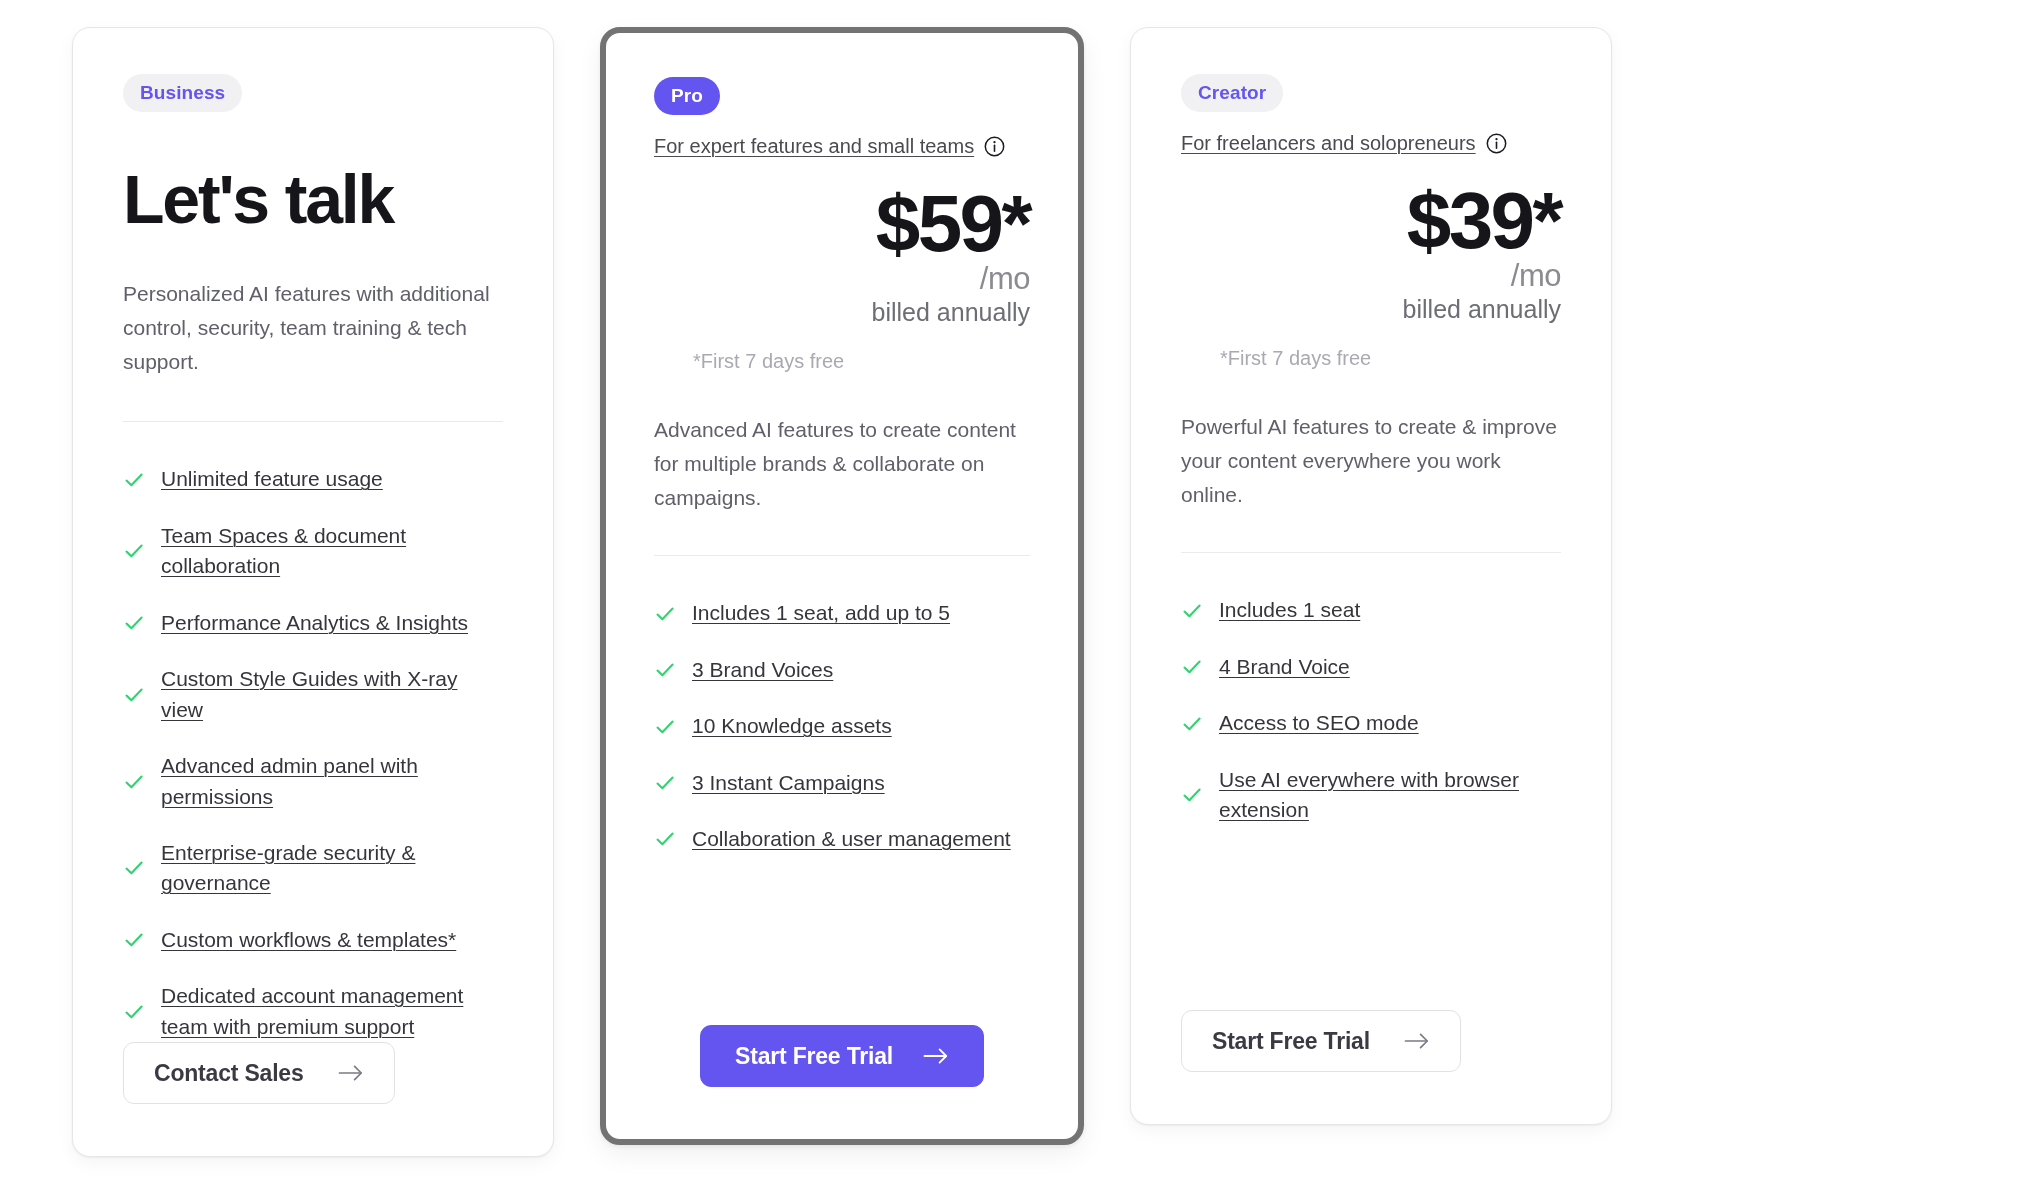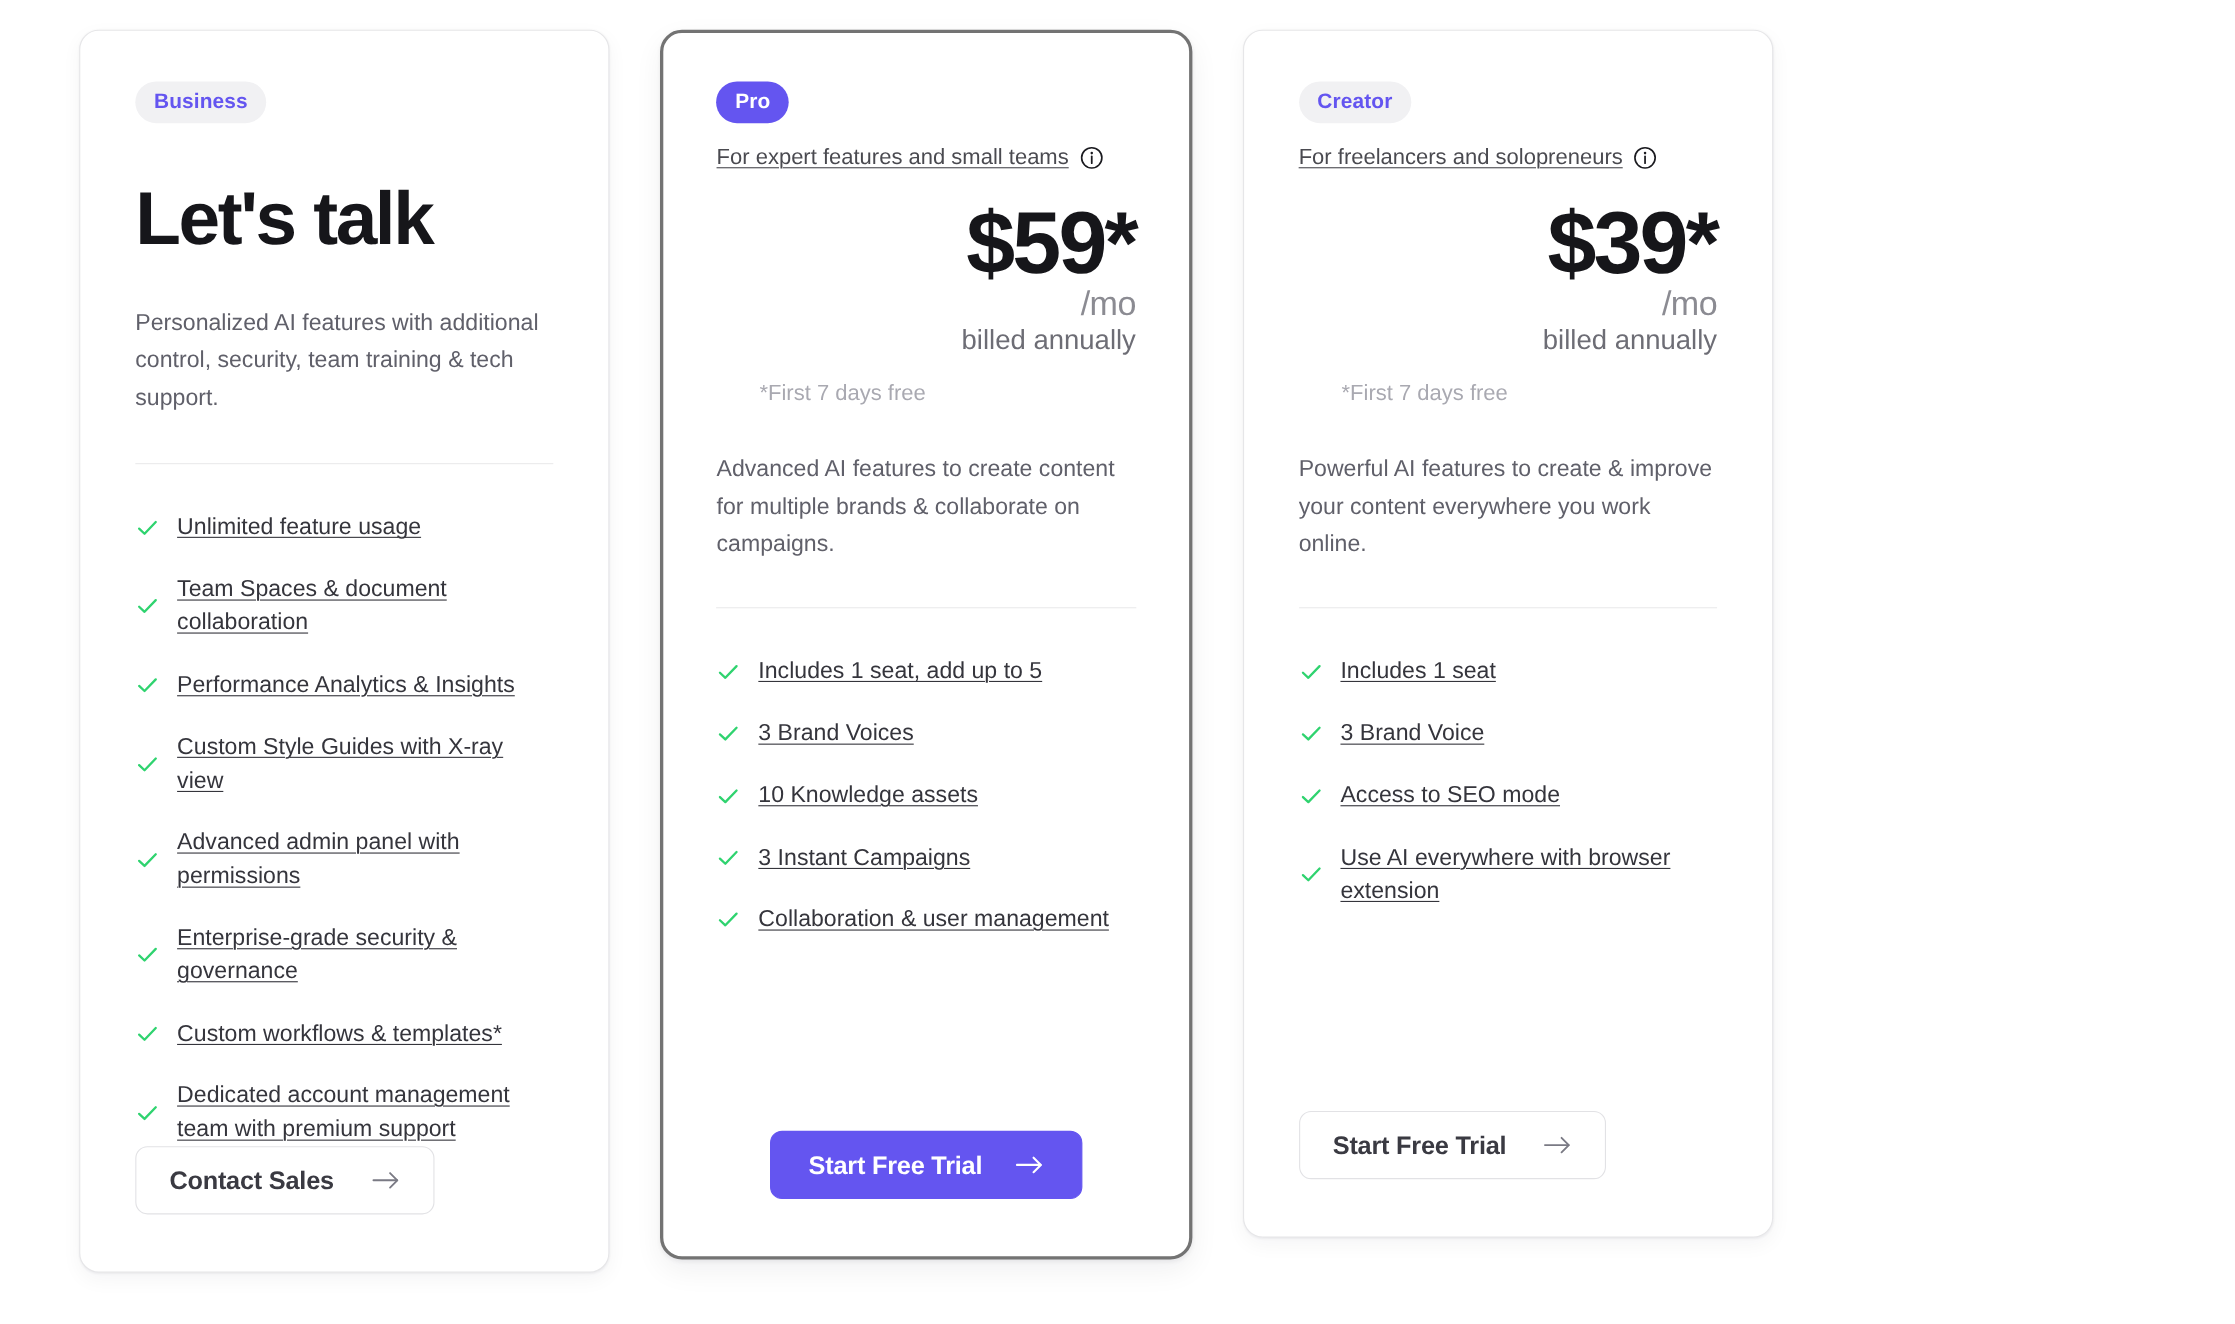--- a/index.html
+++ b/index.html
@@ -32,21 +32,21 @@
     box-shadow: 0 1px 2px rgba(16,18,36,.05), 0 6px 18px rgba(16,18,36,.045);
     display: flex;
     flex-direction: column;
     overflow: hidden;
   }
 
   .card-business { width: 600px; min-height: 1118px; }
   .card-pro {
     width: 600px;
     min-height: 1118px;
-    border: 3px solid #737373;
+    border: 6px solid #737373;
     border-radius: 20px;
     box-shadow: 0 2px 4px rgba(16,18,36,.06), 0 10px 26px rgba(16,18,36,.06);
   }
   .card-creator { width: 600px; min-height: 1098px; }
 
   .card-top {
     padding: 46px 50px 0 50px;
     flex: 0 0 auto;
   }
   .card-pro .card-top { padding: 44px 48px 0 48px; }
@@ -457,21 +457,21 @@
             </svg>
         </span>
         <span class="feature-label">Includes 1 seat</span>
       </li>
       <li class="feature">
         <span class="check-icon">
           <svg width="22" height="22" viewBox="0 0 22 22">
               <path d="M3.5 11.6 L8.4 16.2 L18.6 5.6" fill="none" stroke="#2fd36f" stroke-width="2.1" stroke-linecap="round" stroke-linejoin="round"></path>
             </svg>
         </span>
-        <span class="feature-label">3 Brand Voice</span>
+        <span class="feature-label">4 Brand Voice</span>
       </li>
       <li class="feature">
         <span class="check-icon">
           <svg width="22" height="22" viewBox="0 0 22 22">
               <path d="M3.5 11.6 L8.4 16.2 L18.6 5.6" fill="none" stroke="#2fd36f" stroke-width="2.1" stroke-linecap="round" stroke-linejoin="round"></path>
             </svg>
         </span>
         <span class="feature-label">Access to SEO mode</span>
       </li>
       <li class="feature">

